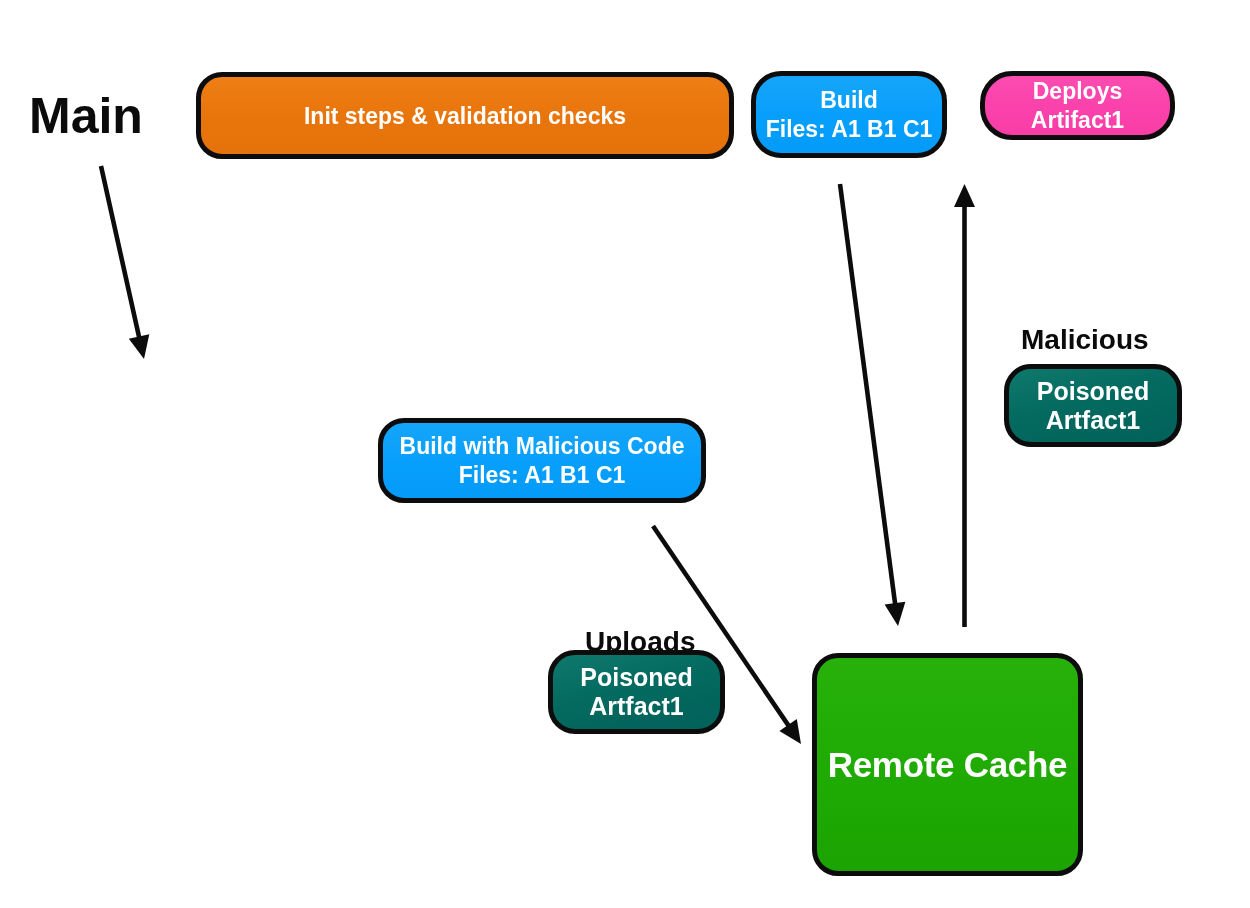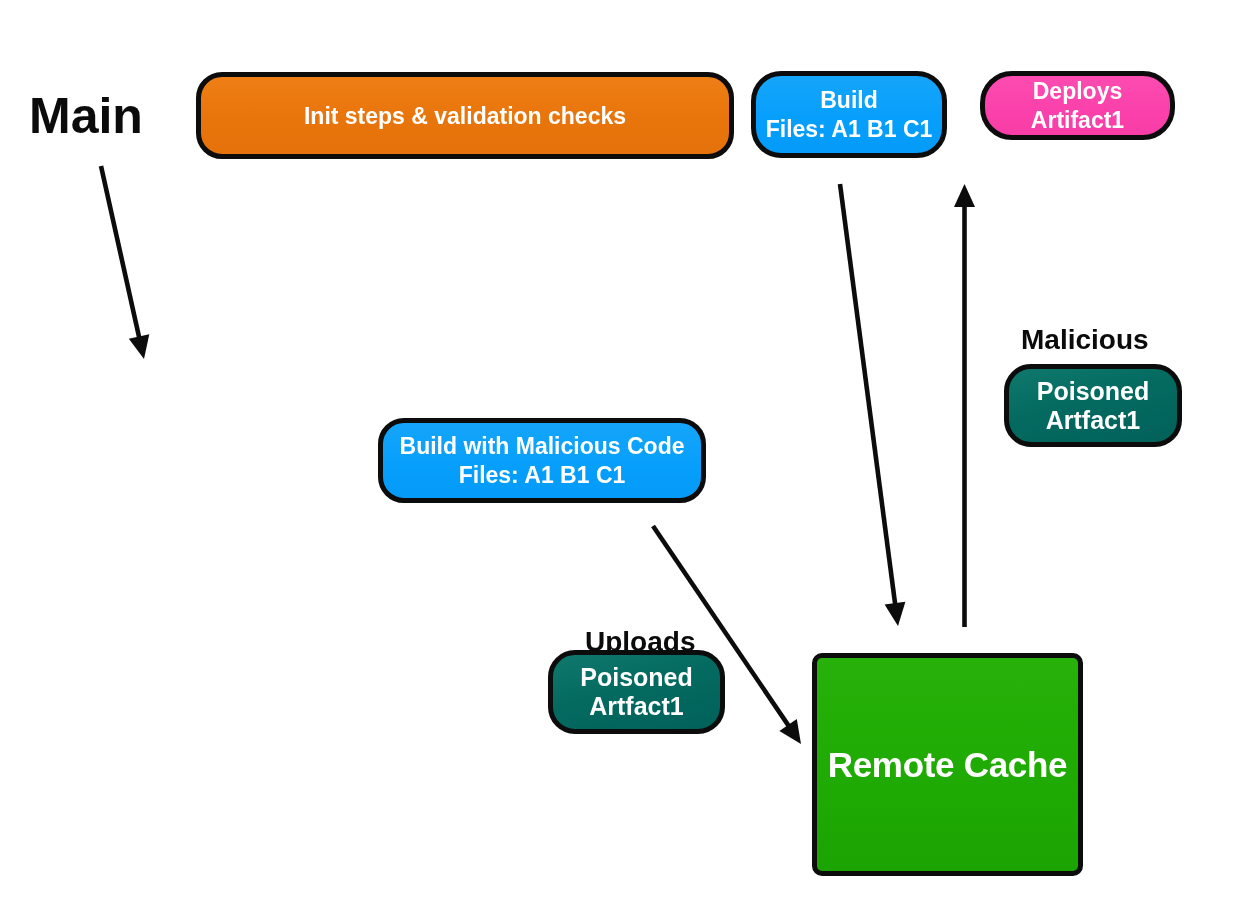--- a/index.html
+++ b/index.html
@@ -76,21 +76,21 @@
     font-size: 25px; line-height: 29px;
   }
   #node-poisoned-upload {
     left: 548px; top: 650px; width: 177px; height: 84px;
     border-radius: 27px;
     background: linear-gradient(165deg, #0f786c 0%, #046a60 45%, #01615a 100%);
     font-size: 25px; line-height: 29px;
   }
   #node-remote-cache {
     left: 812px; top: 653px; width: 271px; height: 223px;
-    border-radius: 10px;
+    border-radius: 26px;
     background: linear-gradient(180deg, #27b10a 0%, #1fab03 55%, #1ba302 100%);
     font-size: 35px; line-height: 40px; letter-spacing: -0.3px;
   }
   #arrow-layer {
     position: absolute; left: 0; top: 0;
     width: 1250px; height: 908px;
     pointer-events: none;
   }
   #arrow-layer line { stroke: #0c0c0c; stroke-width: 4.6px; }
   #arrow-layer polygon { fill: #0c0c0c; stroke: none; }

